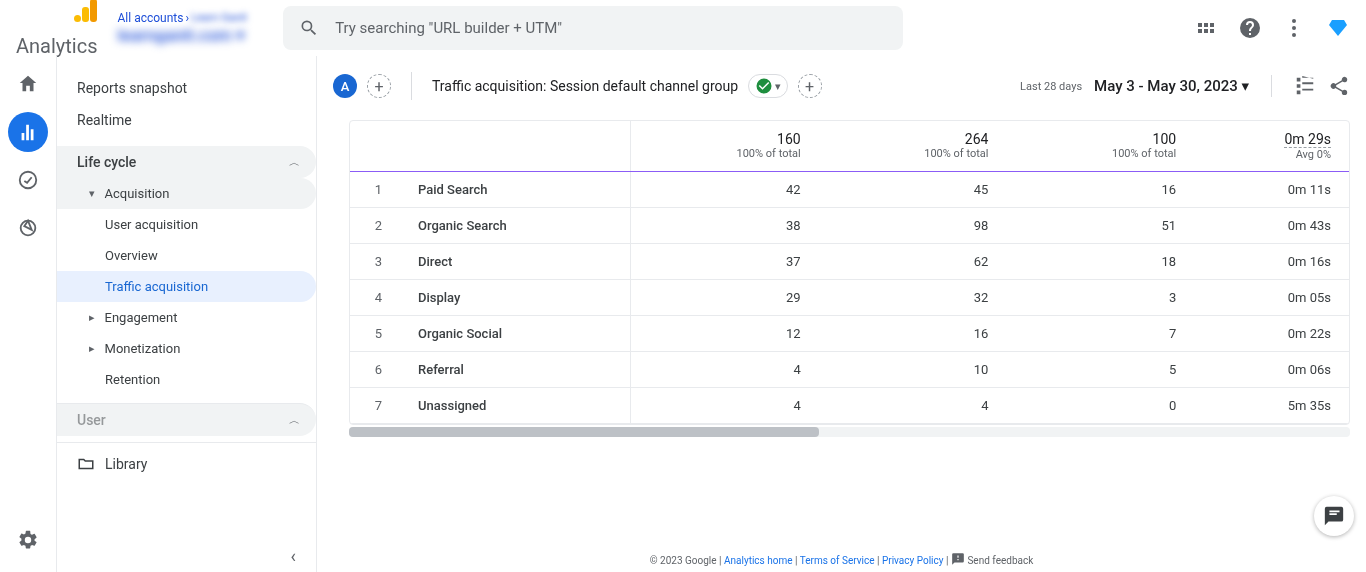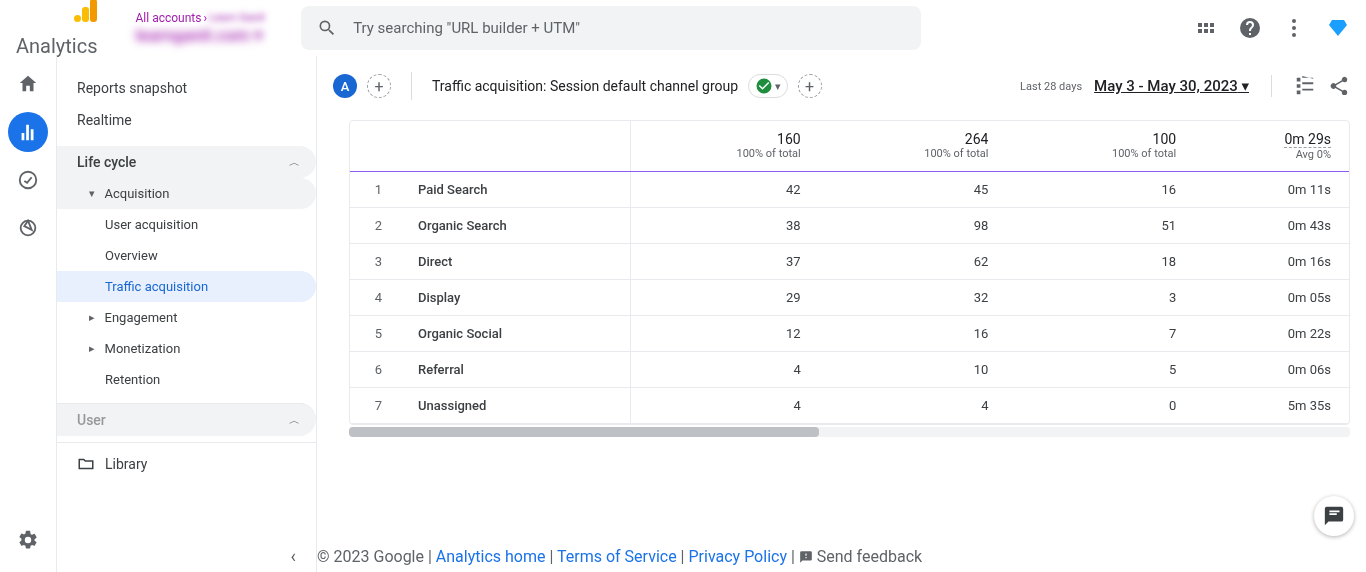--- a/index.html
+++ b/index.html
@@ -6,21 +6,21 @@
   body { background: #fff; color: #3c4043; width: 1366px; height: 572px; overflow: hidden; position: relative; }
 
   
   .header { height: 56px; display: flex; align-items: center; padding: 0 16px; gap: 16px; }
   .logo-wrap { display: flex; align-items: flex-end; gap: 12px; flex-direction: column; }
   .logo { width: 24px; height: 24px; position: relative; }
   .logo .bar1 { position: absolute; bottom: 0; left: 0; width: 7px; height: 7px; background: #fbbc04; border-radius: 50%; }
   .logo .bar2 { position: absolute; bottom: 0; left: 8px; width: 7px; height: 15px; background: #fbbc04; border-radius: 3px; }
   .logo .bar3 { position: absolute; bottom: 0; left: 16px; width: 7px; height: 23px; background: #f29900; border-radius: 3px; }
   .logo-text { font-size: 20px; color: #5f6368; font-weight: 400; }
-  .account { margin-left: 22px; font-size: 12px; color: #a21caf; line-height: 1.2; }
+  .account { margin-left: 4px; font-size: 12px; color: #1d4ed8; line-height: 1.2; }
   .account .top { display: flex; align-items: center; gap: 2px; }
   .account .bottom { font-size: 17px; font-weight: 500; filter: blur(4px); }
   .search-wrap { flex: 1; max-width: 620px; background: #f1f3f4; border-radius: 8px; height: 44px; display: flex; align-items: center; padding: 0 16px; gap: 16px; color: #5f6368; margin-left: 20px; }
   .search-wrap svg { width: 20px; height: 20px; fill: #5f6368; }
   .search-text { font-size: 15px; }
   .header-right { margin-left: auto; display: flex; align-items: center; gap: 20px; }
   .header-right .icon { width: 24px; height: 24px; fill: #5f6368; cursor: pointer; }
 
   
   .main { display: flex; height: calc(572px - 56px); }
@@ -50,37 +50,37 @@
   .content { flex: 1; position: relative; border-left: 1px solid #e8eaed; }
   .report-head { height: 48px; display: flex; align-items: center; padding: 0 16px; gap: 10px; border-bottom: none; margin-top:6px;}
   .badge-a { width: 24px; height: 24px; border-radius: 50%; background: #1967d2; color: #fff; font-size: 13px; display:flex; align-items:center; justify-content:center; font-weight:500;}
   .add-circle { width: 24px; height: 24px; border-radius: 50%; border: 1px dashed #9aa0a6; display:flex; align-items:center; justify-content:center; color:#5f6368; font-size:16px; cursor:pointer;}
   .vline { width:1px; height:28px; background:#dadce0; margin: 0 10px;}
   .title { font-size: 14px; color: #202124; }
   .check-pill { display:flex; align-items:center; gap:2px; border:1px solid #dadce0; border-radius:14px; padding:2px 6px;}
   .check-pill svg{width:18px;height:18px;fill:#1e8e3e;}
   .check-pill .dd{font-size:11px;color:#5f6368;}
   .report-head .right { margin-left:auto; display:flex; align-items:center; gap:12px; font-size:13px; color:#5f6368;}
-  .daterange { font-weight:500; color:#202124; font-size:15px;text-decoration:underline;}
+  .daterange { font-weight:500; color:#202124; font-size:15px;}
   .right svg{width:22px;height:22px;fill:#5f6368;cursor:pointer;}
 
   
   .table-wrap { margin: 10px 16px 0 32px; border:1px solid #e8eaed; border-radius:4px; background:#fff; overflow:hidden;}
   table { width:100%; border-collapse: collapse; font-size:13px; color:#3c4043;}
   th, td { padding: 10px 18px; text-align:right; border-bottom:1px solid #e8eaed;}
   th:first-child, td:first-child { text-align:right; width:50px; color:#5f6368;}
   th:nth-child(2), td:nth-child(2){ text-align:left; font-weight:500; width:230px; border-right:1px solid #e8eaed;}
   thead td { border-bottom:1px solid #8b5cf6; vertical-align:top;}
   thead .big { font-size:14px; color:#202124;}
   thead .sub { font-size:11px; color:#5f6368;}
   .scroll-stub{height:10px;background:#f1f3f4;margin:2px 16px 0 32px;border-radius:4px;}
   .scroll-thumb{height:10px;width:470px;background:#bdc1c6;border-radius:4px;}
 
   
-  .footer { position:absolute; bottom:6px; left:0; right:0; text-align:left; font-size:16px; color:#5f6368;}
+  .footer { position:absolute; bottom:6px; left:0; right:0; text-align:center; font-size:10px; color:#5f6368;}
   .footer a{color:#1a73e8; text-decoration:none; cursor:pointer;}
   .footer .sep{color:#5f6368;}
 
   
   .chat { position:absolute; right:12px; bottom:36px; width:40px; height:40px; border-radius:50%; box-shadow:0 1px 4px rgba(0,0,0,.3); background:#fff; display:flex; align-items:center; justify-content:center; cursor:pointer;}
   .chat svg{width:22px;height:22px;fill:#3c4043;}
 </style>
 </head>
 <body>
 

